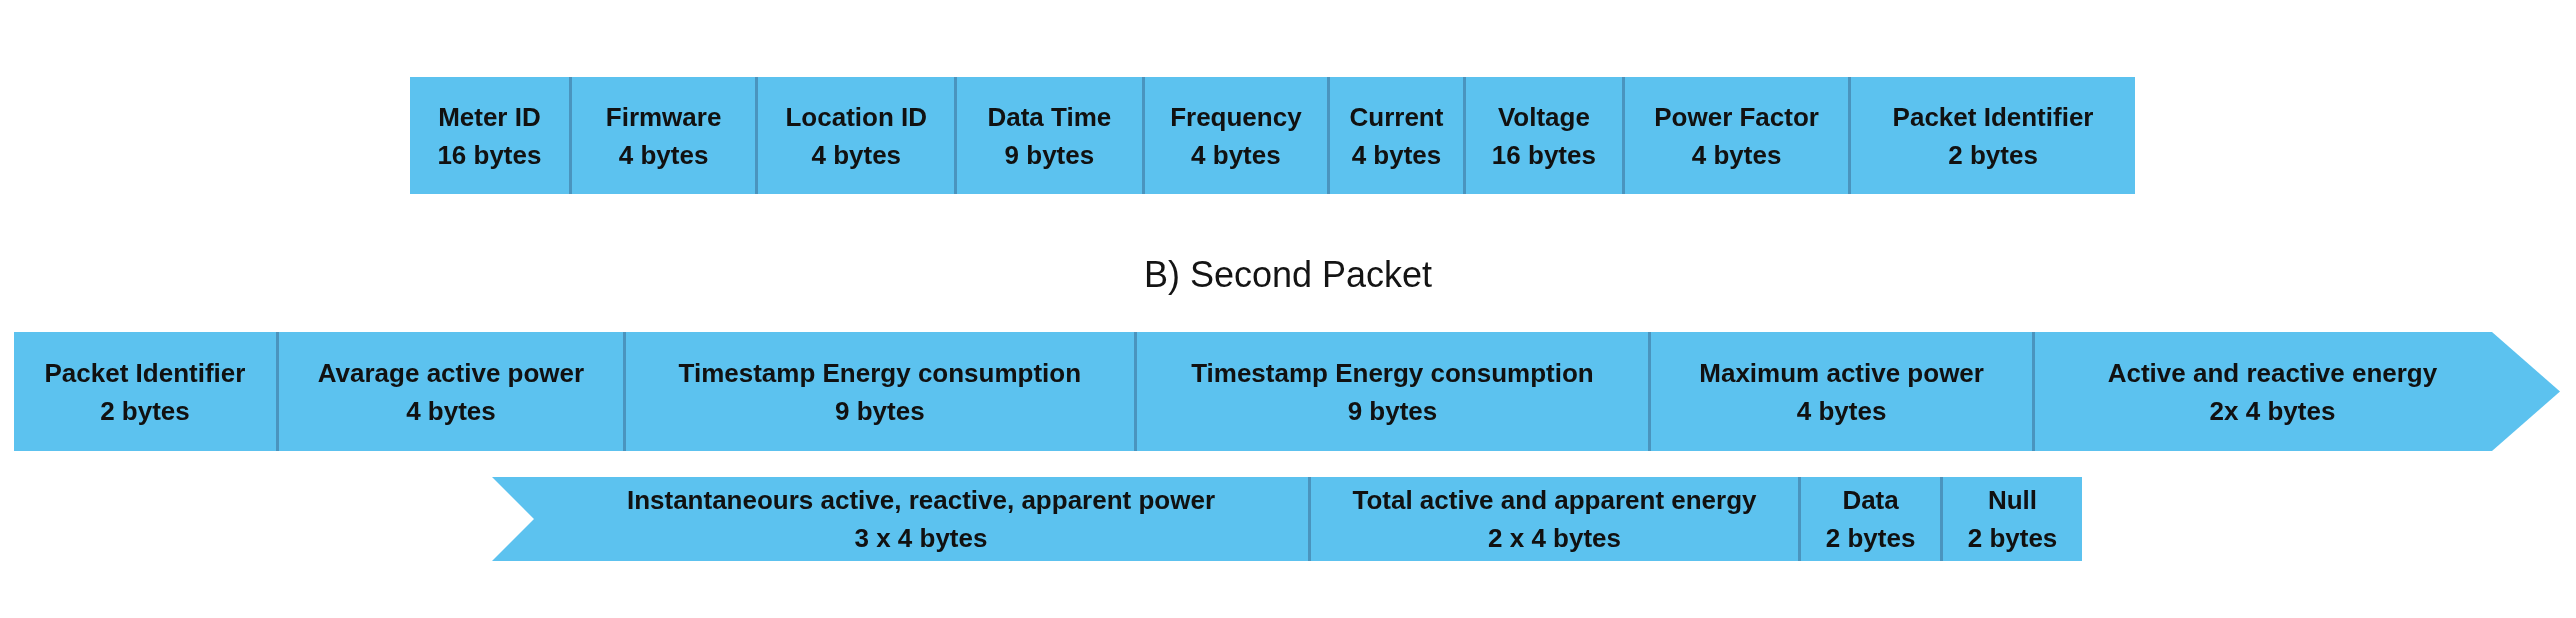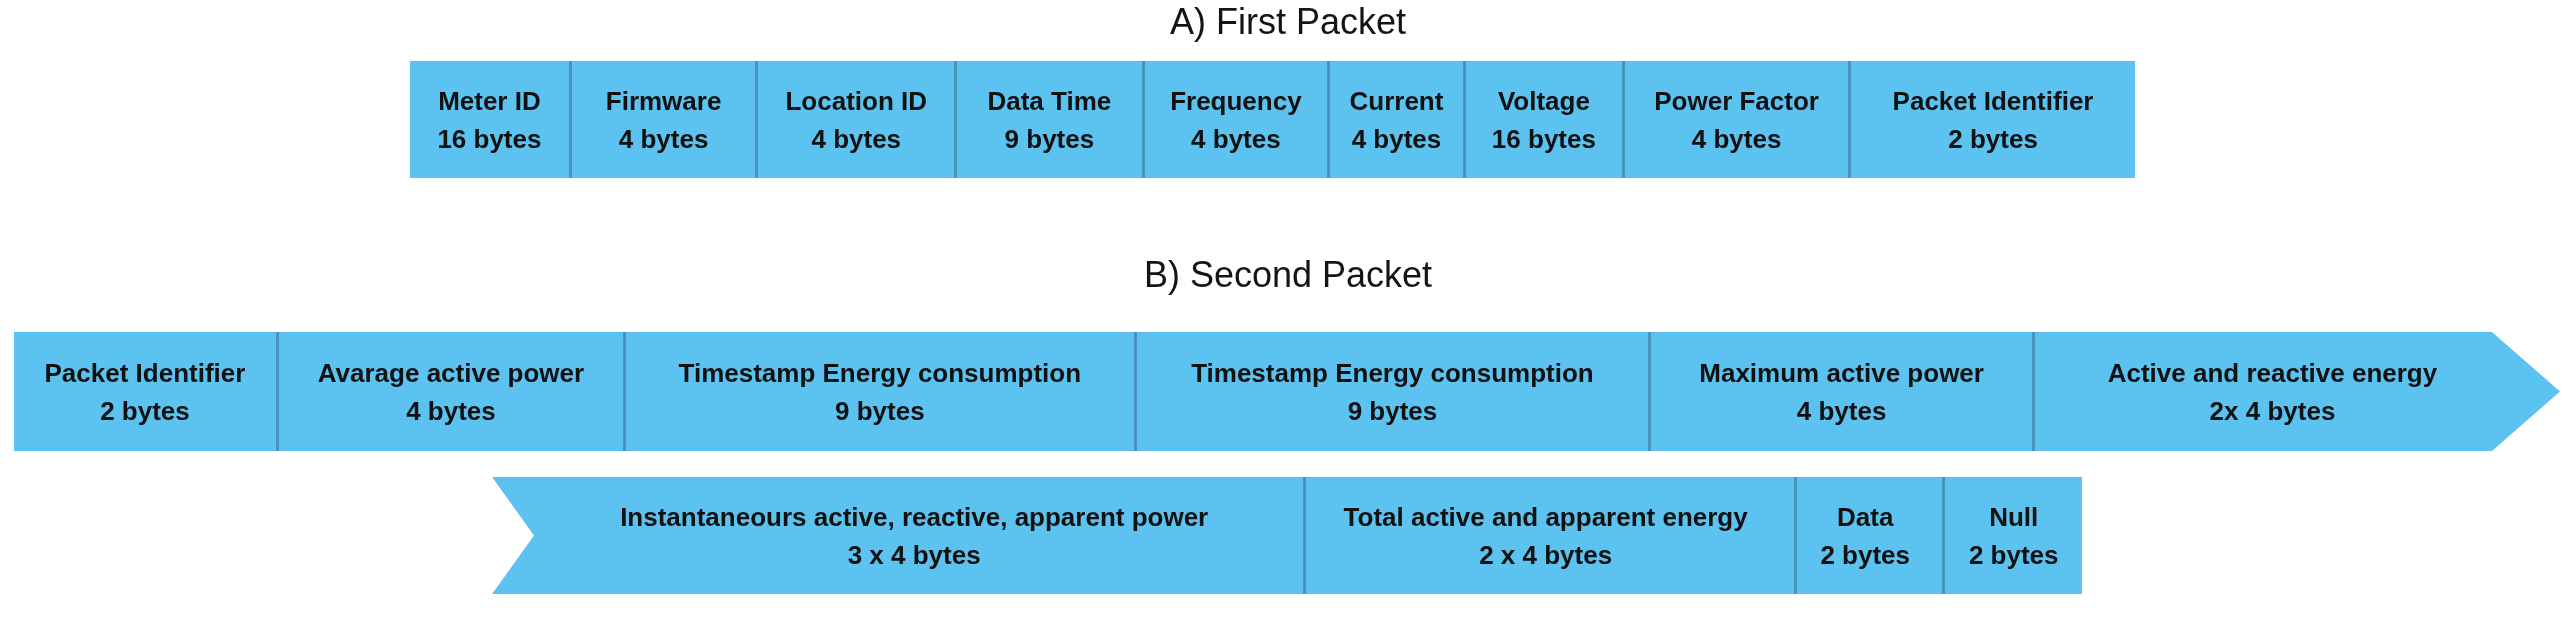--- a/index.html
+++ b/index.html
@@ -32,29 +32,28 @@
     white-space: nowrap;
   }
   #title-a { top: 1.7px; }
   #title-b { top: 255px; }
   .bar {
     position: absolute;
     display: flex;
     background: var(--fill);
     align-items: stretch;
   }
-  #bar-a  { left: 410px; top: 61px;  width: 1725px; height: 117px; }
+  #bar-a  { left: 410px; top: 77px;  width: 1725px; height: 117px; }
   #bar-b1 {
     left: 14px;  top: 332px; width: 2546px; height: 119px;
     clip-path: polygon(0 0, calc(100% - 68px) 0, 100% 50%, calc(100% - 68px) 100%, 0 100%);
   }
   #bar-b2 {
-    left: 492px; top: 477px; width: 1590px; height: 117px;
+    left: 492px; top: 477px; width: 1590px; height: 84px;
     clip-path: polygon(0 0, 100% 0, 100% 100%, 0 100%, 42px 50%);
-    gap: 9px;
   }
   .cell {
     flex-basis: 0;
     min-width: 0;
     display: flex;
     flex-direction: column;
     align-items: center;
     justify-content: center;
     text-align: center;
     color: var(--text);
@@ -65,21 +64,20 @@
   }
   .cell + .cell { border-left: 3.3px solid var(--divider); }
   #bar-b1 .cell:last-child  { padding-right: 50px; }
   #bar-b2 .cell:first-child { padding-left: 42px; }
 </style>
 </head>
 <body>
 
 <div class="canvas">
 
-  <div class="pkt-title" id="title-a">A) First Packet</div>
 
   <div class="bar" id="bar-a">
       <div class="cell" style="flex-grow: 193;">
         <div class="fname">Meter ID</div>
         <div class="fsize">16 bytes</div>
       </div>
       <div class="cell" style="flex-grow: 223;">
         <div class="fname">Firmware</div>
         <div class="fsize">4 bytes</div>
       </div>

